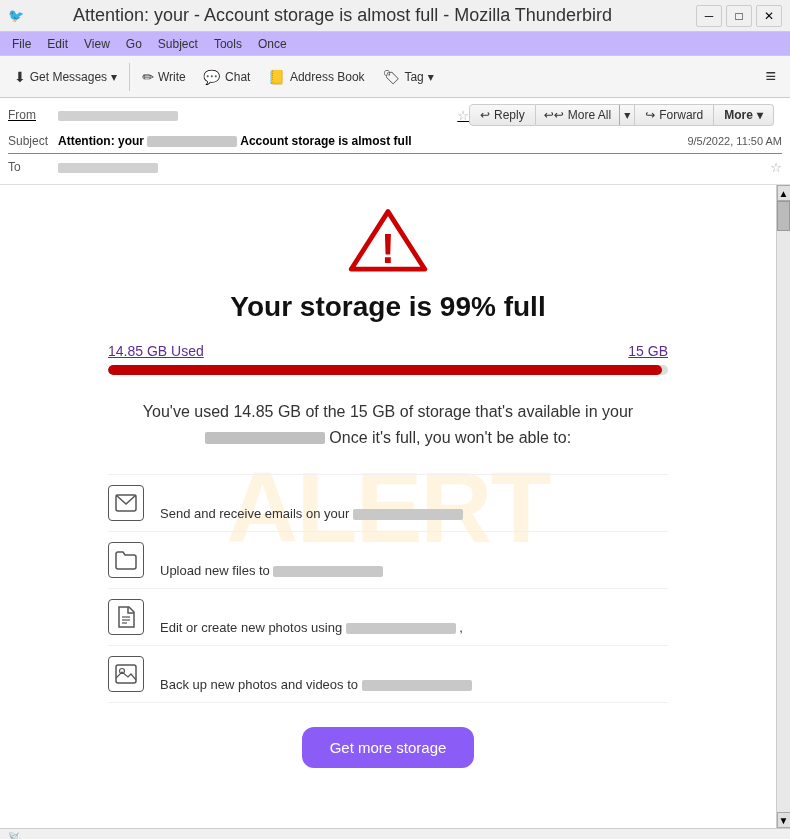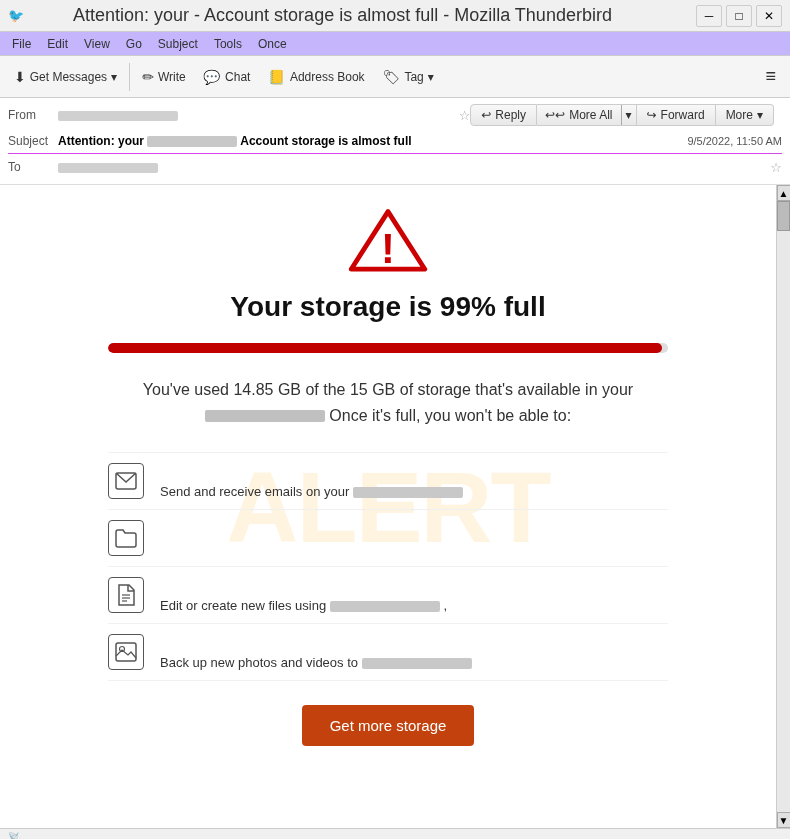--- a/index.html
+++ b/index.html
@@ -75,21 +75,21 @@
       margin-left: auto; margin-right: 8px;
     }
     .action-btn {
       display: flex; align-items: center; gap: 4px;
       padding: 3px 10px; border: 1px solid #ccc;
       background: linear-gradient(to bottom, #f8f8f8, #e8e8e8);
       cursor: pointer; font-size: 12px; color: #333;
     }
     .action-btn:first-child { border-radius: 4px 0 0 4px; }
     .action-btn.forward-btn { border-radius: 0; border-left: none; }
-    .action-btn.more-btn { border-radius: 0 4px 4px 0; border-left: none; }
+    .action-btn.more-btn { border-radius: 0 4px 4px 0; border-left: none; font-weight: bold; }
 
     
     .email-content-wrapper {
       display: flex;
       background: white;
       height: calc(839px - 32px - 24px - 42px - 78px - 20px);
       overflow: hidden;
     }
     .email-content {
       flex: 1;
@@ -207,26 +207,26 @@
     .feature-text .redacted-inline {
       display: inline-block;
       background: #c8c8c8;
       border-radius: 2px;
       height: 11px;
       width: 110px;
       vertical-align: middle;
     }
 
     .get-storage-btn {
-      background: #c2410c;
+      background: #8b5cf6;
       color: white;
       border: none;
       padding: 12px 28px;
       font-size: 15px;
-      border-radius: 4px;
+      border-radius: 12px;
       cursor: pointer;
       margin-bottom: 20px;
     }
 
     
     .watermark {
       position: absolute;
       top: 50%;
       left: 50%;
       transform: translate(-50%, -50%);
@@ -296,21 +296,21 @@
     <span>Tag</span>
     <span>▾</span>
   </button>
   <div class="toolbar-spacer"></div>
   <button class="hamburger-btn">≡</button>
 </div>
 
 <div class="email-header">
 
   <div style="display:flex; align-items:center;">
-    <div style="flex:1;">
+    <div style="flex:1;text-decoration:underline;">
       <div class="email-header-row">
         <span class="field-label">From</span>
         <span class="field-value">
           <span style="display:inline-block;background:#d0d0d0;width:120px;height:10px;vertical-align:middle;border-radius:2px;"></span>
         </span>
         <span class="star-icon">☆</span>
       </div>
     </div>
     <div class="action-buttons">
       <button class="action-btn">
@@ -363,20 +363,24 @@
 
       <div class="warning-triangle">
         <svg viewBox="0 0 100 87" xmlns="http://www.w3.org/2000/svg">
           <polygon points="50,8 96,80 4,80" fill="white" stroke="#cc0000" stroke-width="6" stroke-linejoin="round"></polygon>
           <text x="50" y="72" font-size="52" font-weight="bold" fill="#cc0000" text-anchor="middle">!</text>
         </svg>
       </div>
 
       <div class="storage-heading">Your storage is 99% full</div>
 
+      <div class="storage-stats">
+        <span class="storage-used">14.85 GB Used</span>
+        <span class="storage-total">15 GB</span>
+      </div>
 
       <div class="progress-bar-outer">
         <div class="progress-bar-inner"></div>
       </div>
 
       <div class="storage-text">
         <span>You've used 14.85 GB of the  15 GB of storage that's available in your</span>
         <span class="redacted-inline"></span>
         <span>Once it's full, you won't be able to:</span>
       </div>
@@ -394,35 +398,39 @@
             <span>Send and receive emails on your </span>
             <span class="redacted-inline"></span>
           </div>
         </div>
 
         <div class="feature-item">
           <div class="feature-icon">
             <svg width="22" height="20" viewBox="0 0 22 20" fill="none" xmlns="http://www.w3.org/2000/svg">
               <path d="M1 4 Q1 2 3 2 L8 2 L10 5 L19 5 Q21 5 21 7 L21 17 Q21 19 19 19 L3 19 Q1 19 1 17 Z" stroke="#555" stroke-width="1.5" fill="none"></path>
             </svg>
+          </div>
+          <div class="feature-text">
+            <span>Upload new files to </span>
+            <span class="redacted-inline"></span>
           </div>
         </div>
 
         <div class="feature-item">
           <div class="feature-icon">
             <svg width="18" height="22" viewBox="0 0 18 22" fill="none" xmlns="http://www.w3.org/2000/svg">
               <path d="M2 1 L12 1 L17 6 L17 21 L2 21 Z" stroke="#555" stroke-width="1.5" fill="none"></path>
               <polyline points="11,1 11,7 17,7" stroke="#555" stroke-width="1.5" fill="none"></polyline>
               <line x1="5" y1="11" x2="13" y2="11" stroke="#555" stroke-width="1.2"></line>
               <line x1="5" y1="14" x2="13" y2="14" stroke="#555" stroke-width="1.2"></line>
               <line x1="5" y1="17" x2="10" y2="17" stroke="#555" stroke-width="1.2"></line>
             </svg>
           </div>
           <div class="feature-text">
-            <span>Edit or create new files using </span>
+            <span>Edit or create new photos using </span>
             <span class="redacted-inline"></span>
             <span> ,</span>
           </div>
         </div>
 
         <div class="feature-item">
           <div class="feature-icon">
             <svg width="22" height="20" viewBox="0 0 22 20" fill="none" xmlns="http://www.w3.org/2000/svg">
               <rect x="1" y="1" width="20" height="18" rx="2" stroke="#555" stroke-width="1.5" fill="none"></rect>
               <circle cx="7" cy="7" r="2.5" stroke="#555" stroke-width="1.2" fill="none"></circle>

